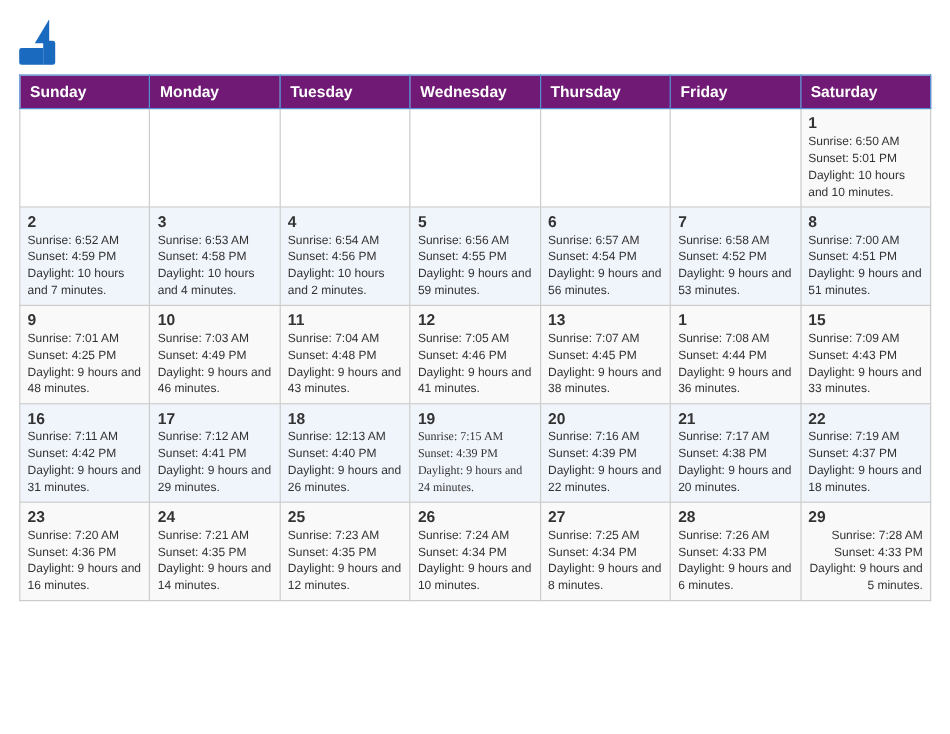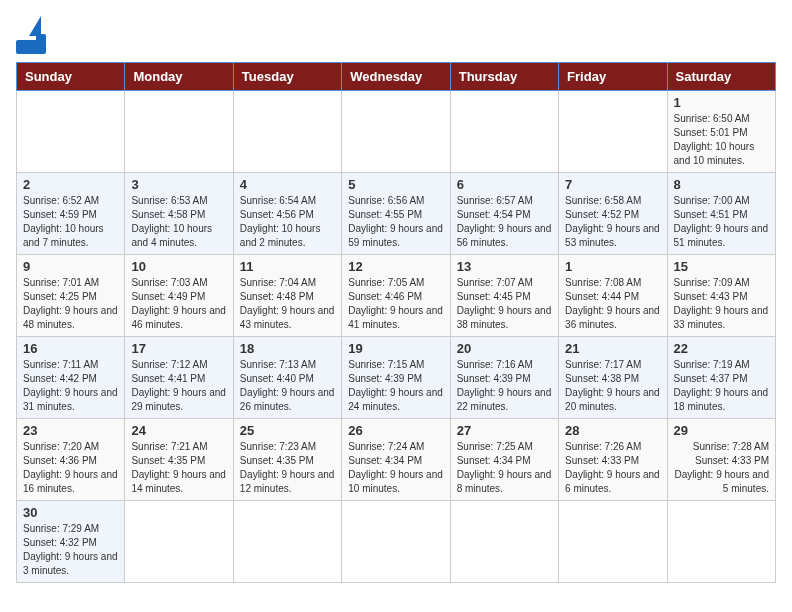--- a/index.html
+++ b/index.html
@@ -32,21 +32,21 @@
     .subtitle {
       font-size: 14px;
       color: #555;
     }
     .calendar {
       width: 100%;
       border-collapse: collapse;
       border: 1px solid #ccc;
     }
     .calendar th {
-      background-color: #7f1d1d;
+      background-color: #701a75;
       color: #fff;
       font-size: 13px;
       font-weight: bold;
       padding: 6px 8px;
       text-align: left;
       border: 1px solid #5590d5;
     }
     .calendar td {
       vertical-align: top;
       border: 1px solid #ccc;
@@ -225,27 +225,27 @@
 Daylight: 9 hours and 31 minutes.</div>
         </td>
         <td>
           <span class="day-number">17</span>
           <div class="day-info" style="white-space: pre-line;">Sunrise: 7:12 AM
 Sunset: 4:41 PM
 Daylight: 9 hours and 29 minutes.</div>
         </td>
         <td>
           <span class="day-number">18</span>
-          <div class="day-info" style="white-space: pre-line;">Sunrise: 7:13 AM
+          <div class="day-info" style="white-space: pre-line;">Sunrise: 12:13 AM
 Sunset: 4:40 PM
 Daylight: 9 hours and 26 minutes.</div>
         </td>
         <td>
           <span class="day-number">19</span>
-          <div class="day-info" style="white-space: pre-line;">Sunrise: 7:15 AM
+          <div class="day-info" style="white-space: pre-line; font-family: Liberation Serif, serif;">Sunrise: 7:15 AM
 Sunset: 4:39 PM
 Daylight: 9 hours and 24 minutes.</div>
         </td>
         <td>
           <span class="day-number">20</span>
           <div class="day-info" style="white-space: pre-line;">Sunrise: 7:16 AM
 Sunset: 4:39 PM
 Daylight: 9 hours and 22 minutes.</div>
         </td>
         <td>
@@ -298,28 +298,14 @@
 Sunset: 4:33 PM
 Daylight: 9 hours and 6 minutes.</div>
         </td>
         <td>
           <span class="day-number">29</span>
           <div class="day-info" style="white-space: pre-line; text-align: right;">Sunrise: 7:28 AM
 Sunset: 4:33 PM
 Daylight: 9 hours and 5 minutes.</div>
         </td>
       </tr>
-      <tr class="last-row">
-        <td>
-          <span class="day-number">30</span>
-          <div class="day-info" style="white-space: pre-line;">Sunrise: 7:29 AM
-Sunset: 4:32 PM
-Daylight: 9 hours and 3 minutes.</div>
-        </td>
-        <td class="empty-cell"></td>
-        <td class="empty-cell"></td>
-        <td class="empty-cell"></td>
-        <td class="empty-cell"></td>
-        <td class="empty-cell"></td>
-        <td class="empty-cell"></td>
-      </tr>
     </tbody>
 </table>
 
 </body></html>

